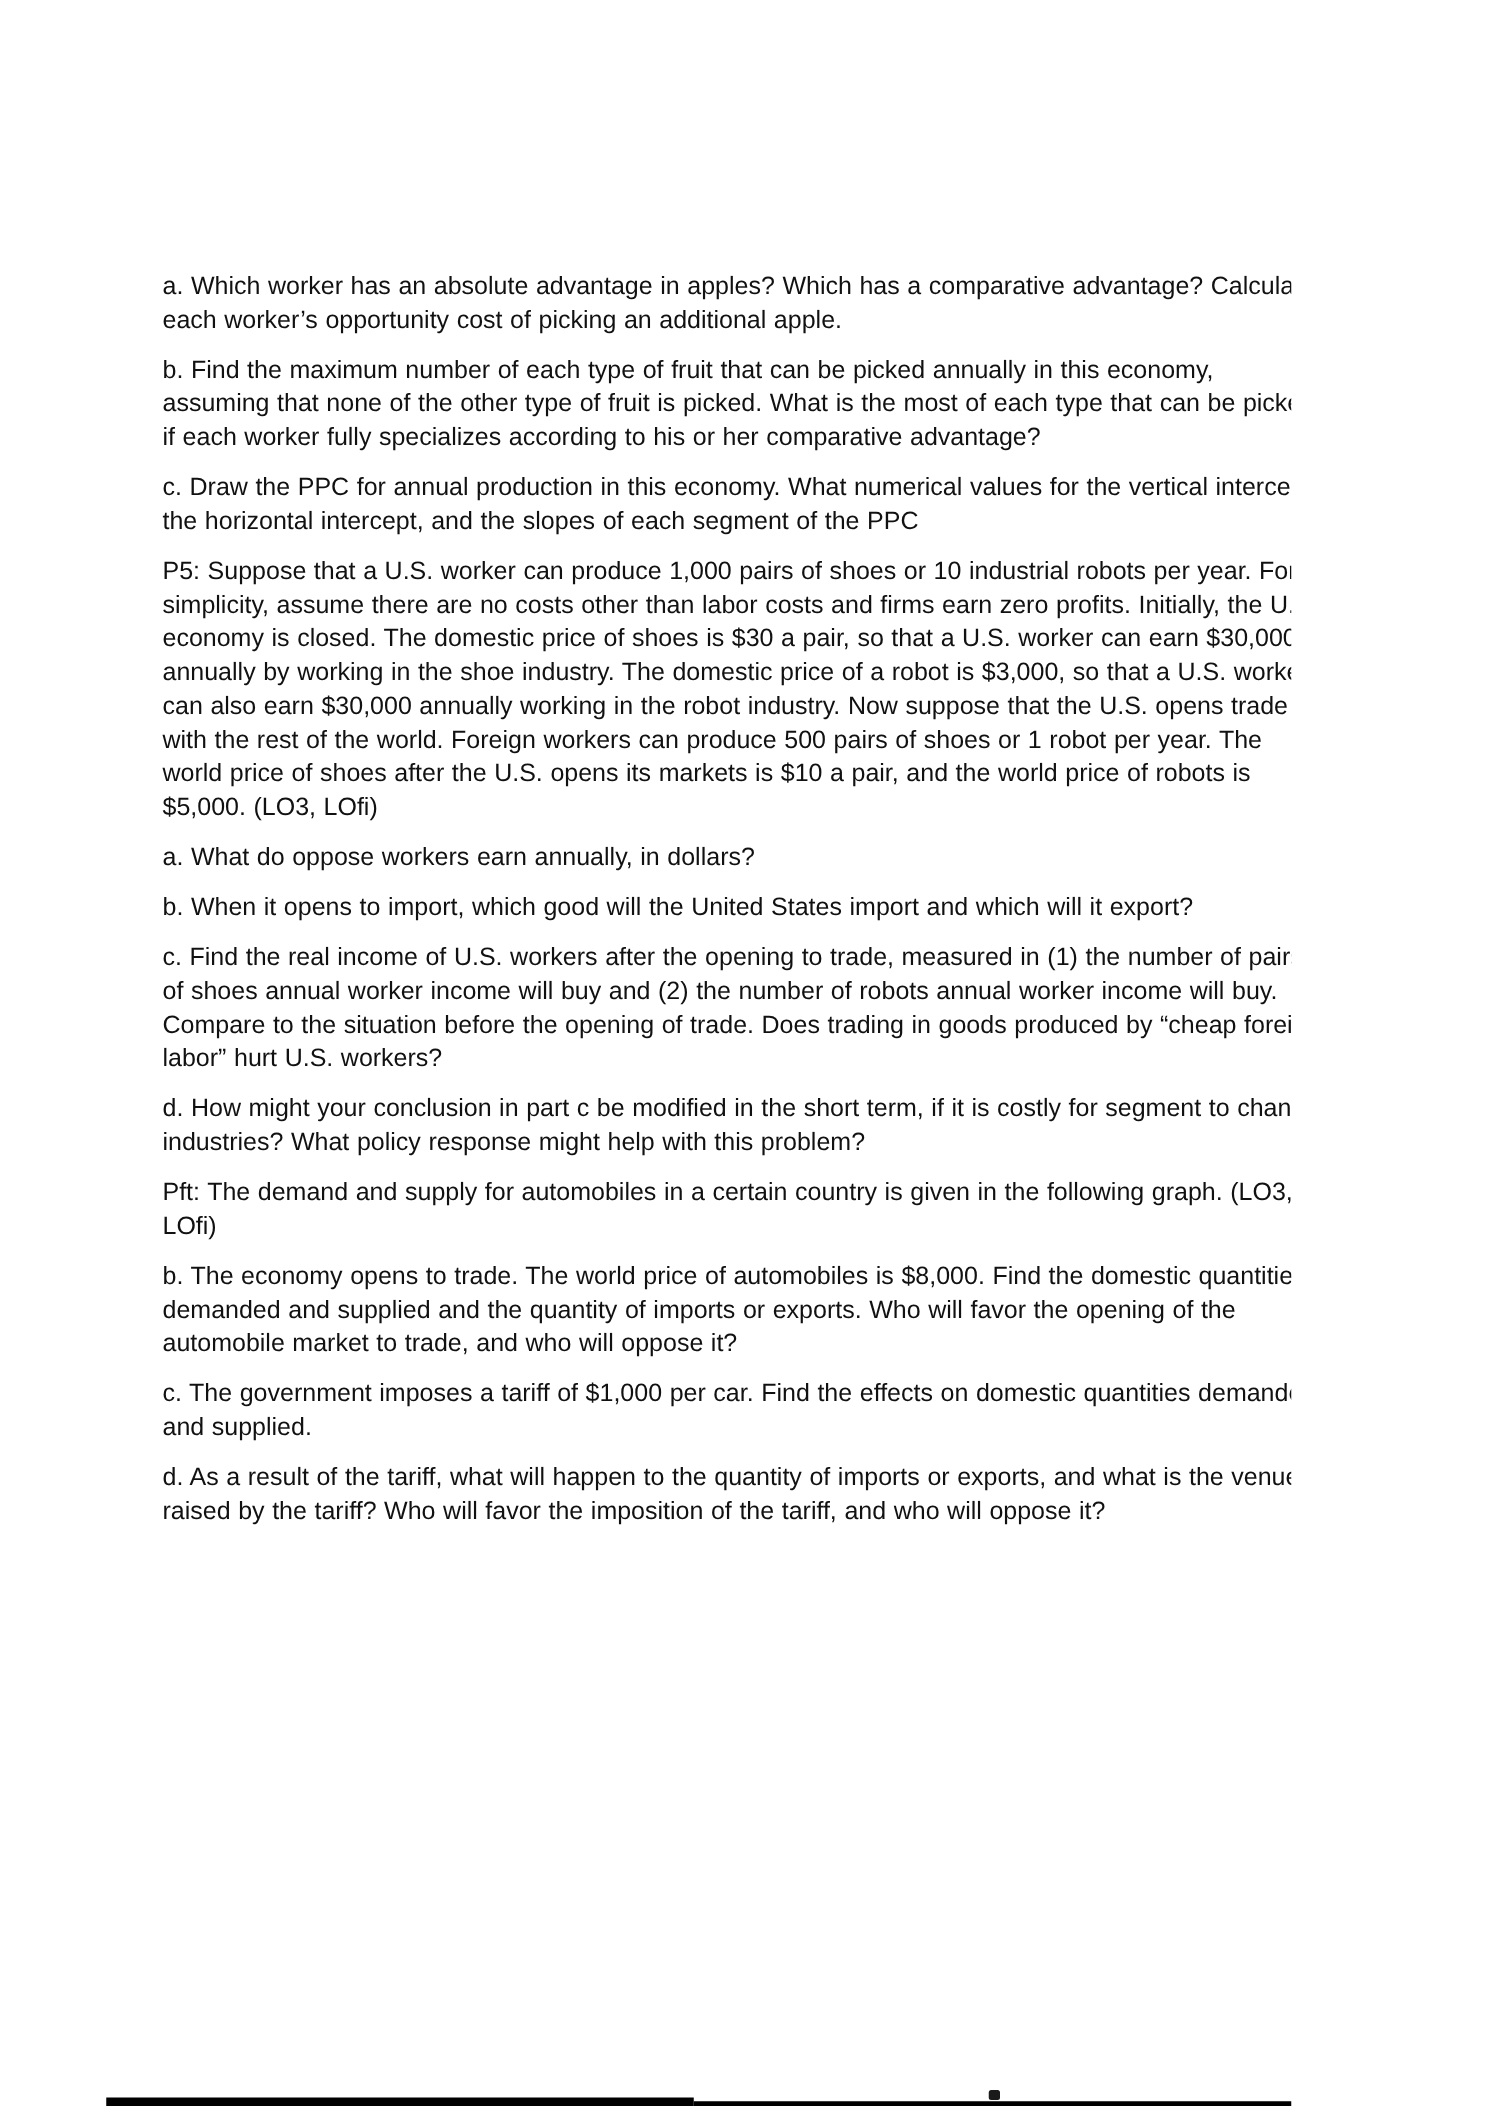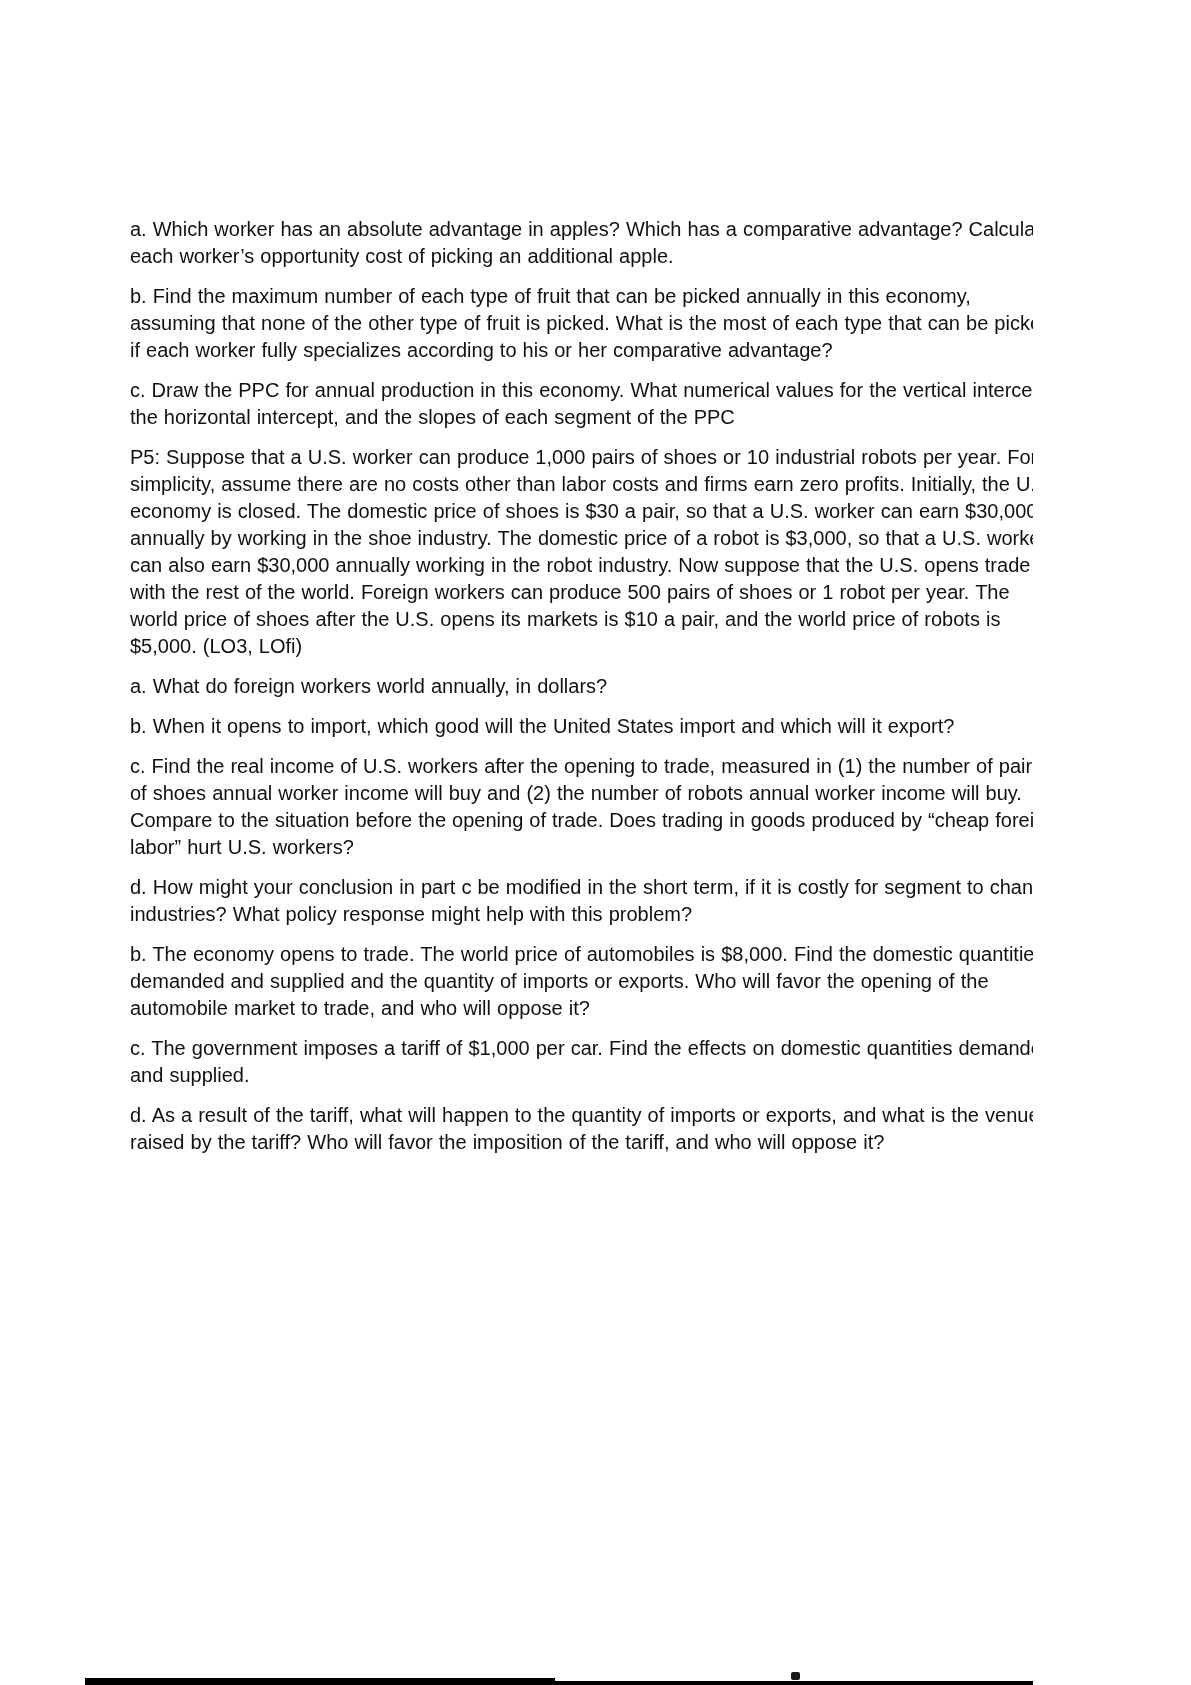--- a/index.html
+++ b/index.html
@@ -67,24 +67,25 @@
 </head>
 <body>
 
 <div class="page">
 
   <div class="text-block">
     <p class="para">a. Which worker has an absolute advantage in apples? Which has a comparative advantage? Calculate each worker’s opportunity cost of picking an additional apple.</p>
     <p class="para">b. Find the maximum number of each type of fruit that can be picked annually in this economy, assuming that none of the other type of fruit is picked. What is the most of each type that can be picked if each worker fully specializes according to his or her comparative advantage?</p>
     <p class="para">c. Draw the PPC for annual production in this economy. What numerical values for the vertical intercept, the horizontal intercept, and the slopes of each segment of the PPC</p>
     <p class="para">P5: Suppose that a U.S. worker can produce 1,000 pairs of shoes or 10 industrial robots per year. For simplicity, assume there are no costs other than labor costs and firms earn zero profits. Initially, the U.S. economy is closed. The domestic price of shoes is $30 a pair, so that a U.S. worker can earn $30,000 annually by working in the shoe industry. The domestic price of a robot is $3,000, so that a U.S. worker can also earn $30,000 annually working in the robot industry. Now suppose that the U.S. opens trade with the rest of the world. Foreign workers can produce 500 pairs of shoes or 1 robot per year. The world price of shoes after the U.S. opens its markets is $10 a pair, and the world price of robots is $5,000. (LO3, LOfi)</p>
-    <p class="para">a. What do foreign workers world annually, in dollars?</p>
+    <p class="para">a. What do oppose workers earn annually, in dollars?</p>
     <p class="para">b. When it opens to import, which good will the United States import and which will it export?</p>
     <p class="para">c. Find the real income of U.S. workers after the opening to trade, measured in (1) the number of pairs of shoes annual worker income will buy and (2) the number of robots annual worker income will buy. Compare to the situation before the opening of trade. Does trading in goods produced by “cheap foreign labor” hurt U.S. workers?</p>
     <p class="para">d. How might your conclusion in part c be modified in the short term, if it is costly for segment to change industries? What policy response might help with this problem?</p>
+    <p class="para">Pft: The demand and supply for automobiles in a certain country is given in the following graph. (LO3, LOfi)</p>
     <p class="para">b. The economy opens to trade. The world price of automobiles is $8,000. Find the domestic quantities demanded and supplied and the quantity of imports or exports. Who will favor the opening of the automobile market to trade, and who will oppose it?</p>
     <p class="para">c. The government imposes a tariff of $1,000 per car. Find the effects on domestic quantities demanded and supplied.</p>
     <p class="para">d. As a result of the tariff, what will happen to the quantity of imports or exports, and what is the venue raised by the tariff? Who will favor the imposition of the tariff, and who will oppose it?</p>
   </div>
 
   <div class="bottom-strip">
     <div class="bar-thick"></div>
     <div class="bar-thin"></div>
     <div class="tiny-mark"></div>
   </div>

